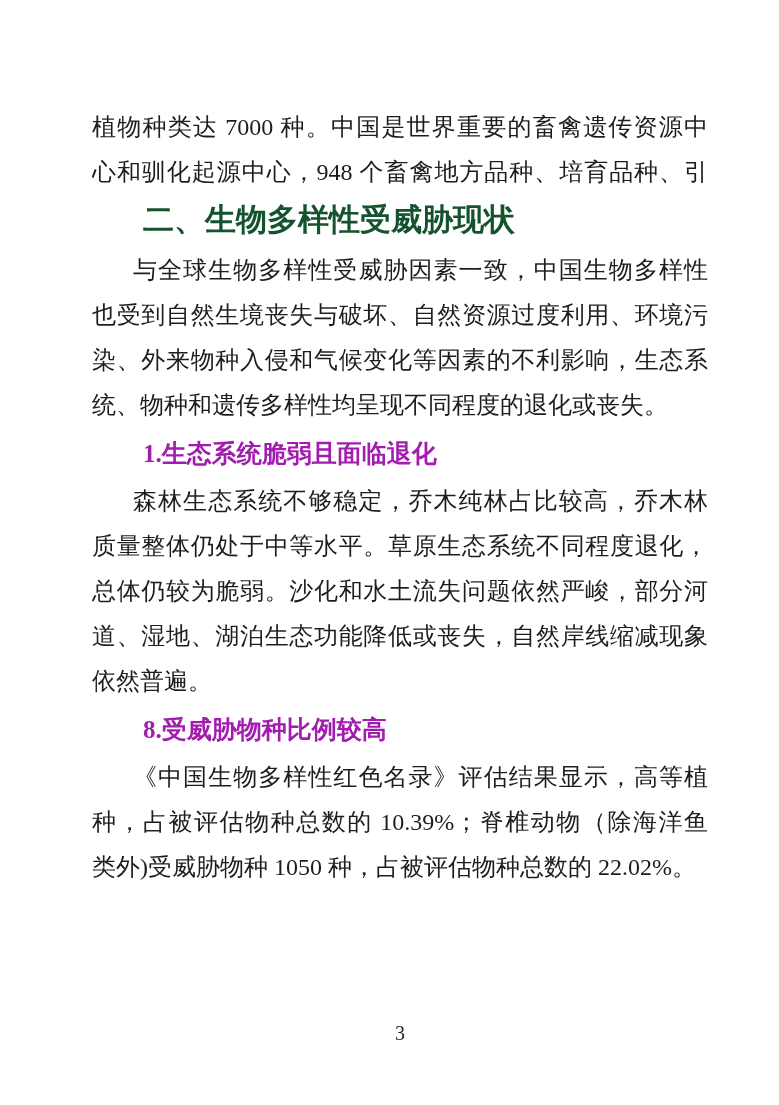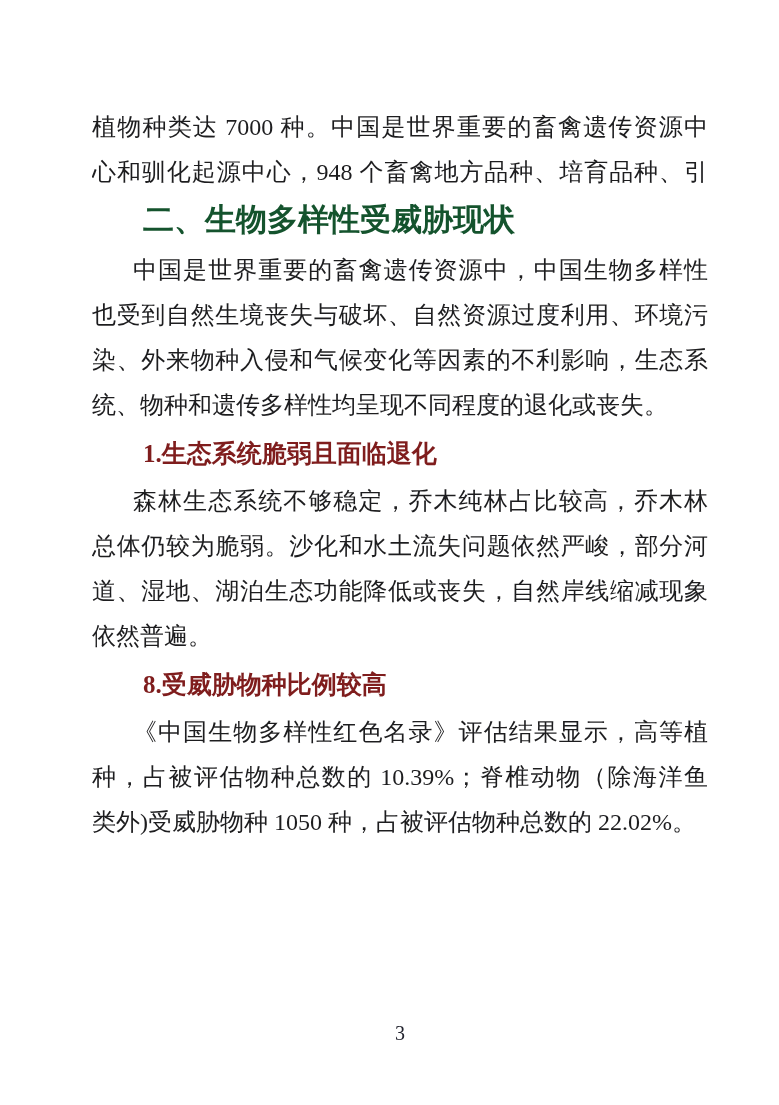--- a/index.html
+++ b/index.html
@@ -50,21 +50,21 @@
     color: #14532d;
   }
   .heading-sub {
     height: 45px;
     line-height: 45px;
     padding-left: 51px;
     margin: 3px 0;
     font-family: "Liberation Serif", serif;
     font-weight: bold;
     font-size: 25px;
-    color: #7f1d1d;
+    color: #a21caf;
   }
   .page-number {
     position: absolute;
     left: 92px;
     width: 616px;
     top: 1018px;
     height: 30px;
     line-height: 30px;
     text-align: center;
     font-size: 20px;
@@ -73,26 +73,27 @@
   }
 </style>
 </head>
 <body>
 
 <div class="page">
   <div class="content">
       <div class="line">植物种类达 7000 种。中国是世界重要的畜禽遗传资源中</div>
       <div class="line">心和驯化起源中心，948 个畜禽地方品种、培育品种、引</div>
       <div class="heading-section">二、生物多样性受威胁现状</div>
-      <div class="line indent">中国是世界重要的畜禽遗传资源中，中国生物多样性</div>
+      <div class="line indent">与全球生物多样性受威胁因素一致，中国生物多样性</div>
       <div class="line">也受到自然生境丧失与破坏、自然资源过度利用、环境污</div>
       <div class="line">染、外来物种入侵和气候变化等因素的不利影响，生态系</div>
       <div class="line flush">统、物种和遗传多样性均呈现不同程度的退化或丧失。</div>
       <div class="heading-sub">1.生态系统脆弱且面临退化</div>
       <div class="line indent">森林生态系统不够稳定，乔木纯林占比较高，乔木林</div>
+      <div class="line">质量整体仍处于中等水平。草原生态系统不同程度退化，</div>
       <div class="line">总体仍较为脆弱。沙化和水土流失问题依然严峻，部分河</div>
       <div class="line">道、湿地、湖泊生态功能降低或丧失，自然岸线缩减现象</div>
       <div class="line flush">依然普遍。</div>
       <div class="heading-sub">8.受威胁物种比例较高</div>
       <div class="line indent">《中国生物多样性红色名录》评估结果显示，高等植</div>
       <div class="line">种，占被评估物种总数的 10.39%；脊椎动物（除海洋鱼</div>
       <div class="line flush">类外)受威胁物种 1050 种，占被评估物种总数的 22.02%。</div>
     </div>
   <div class="page-number">3</div>
 </div>

